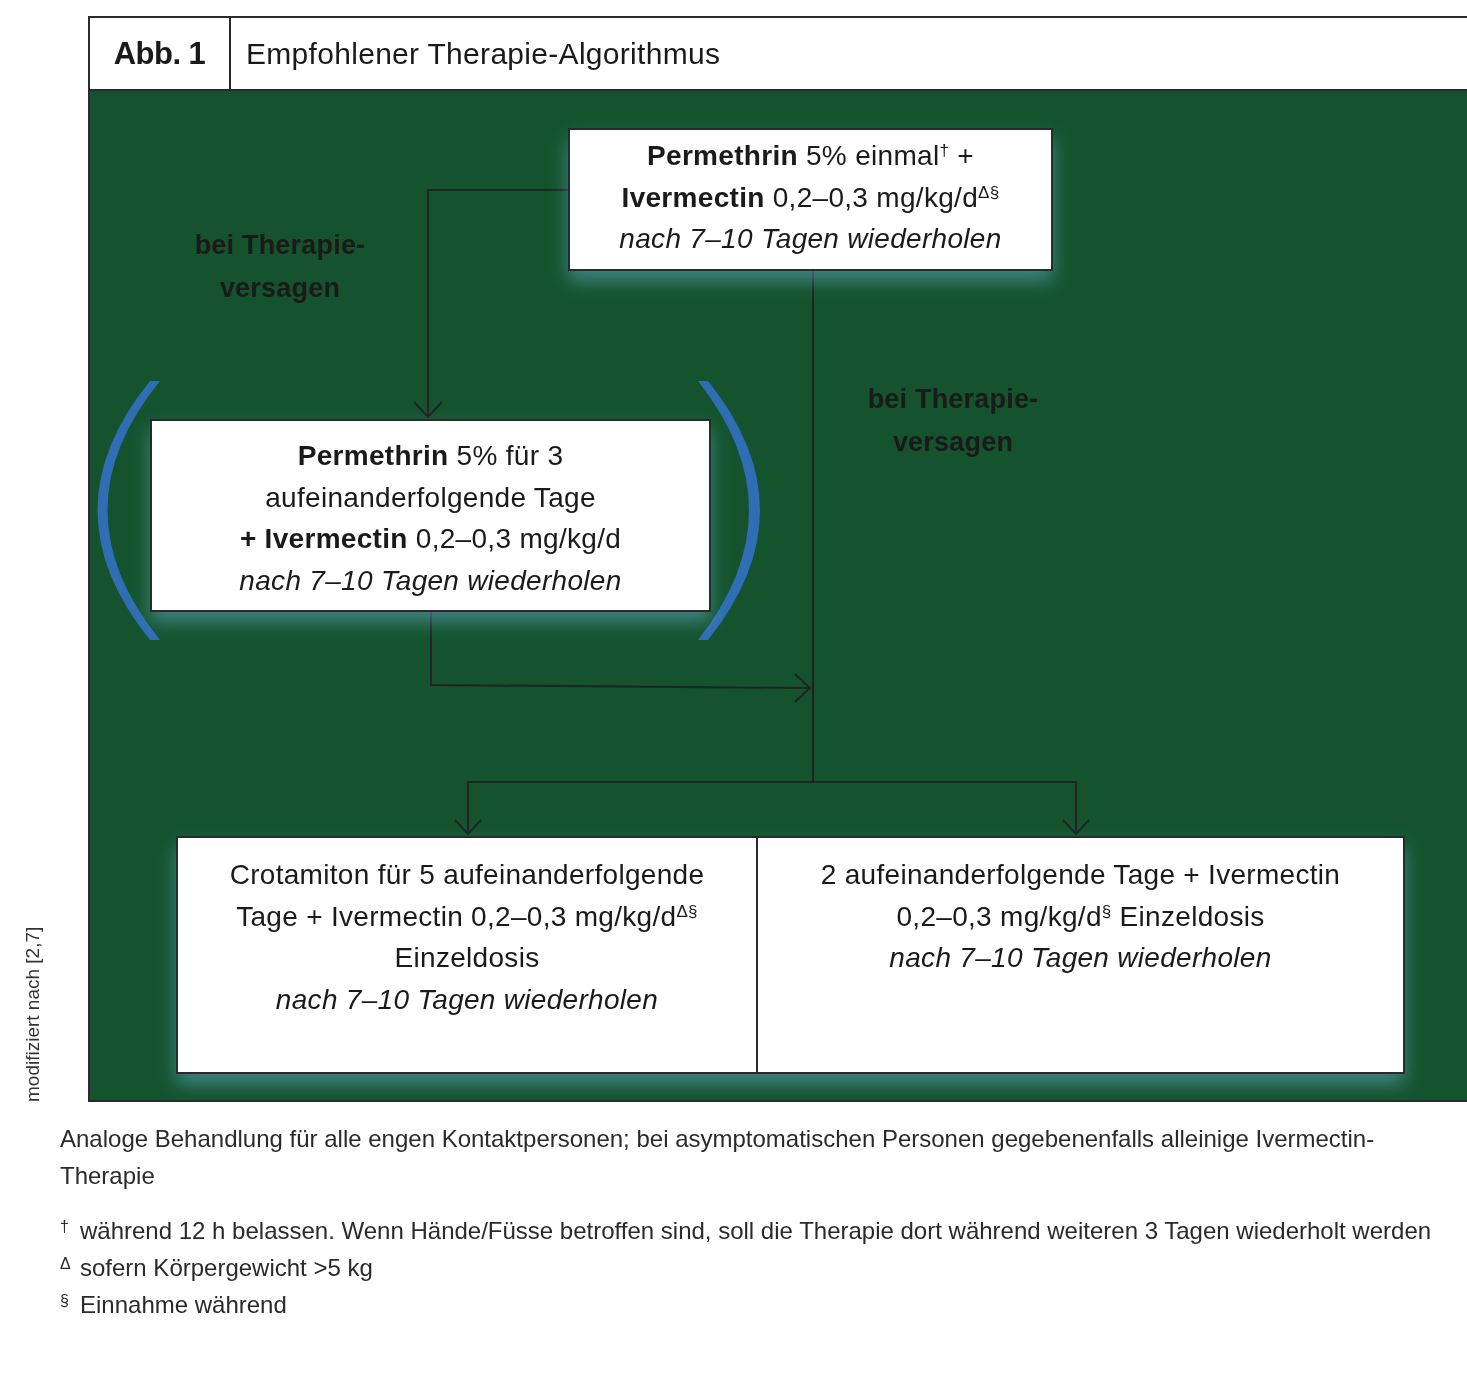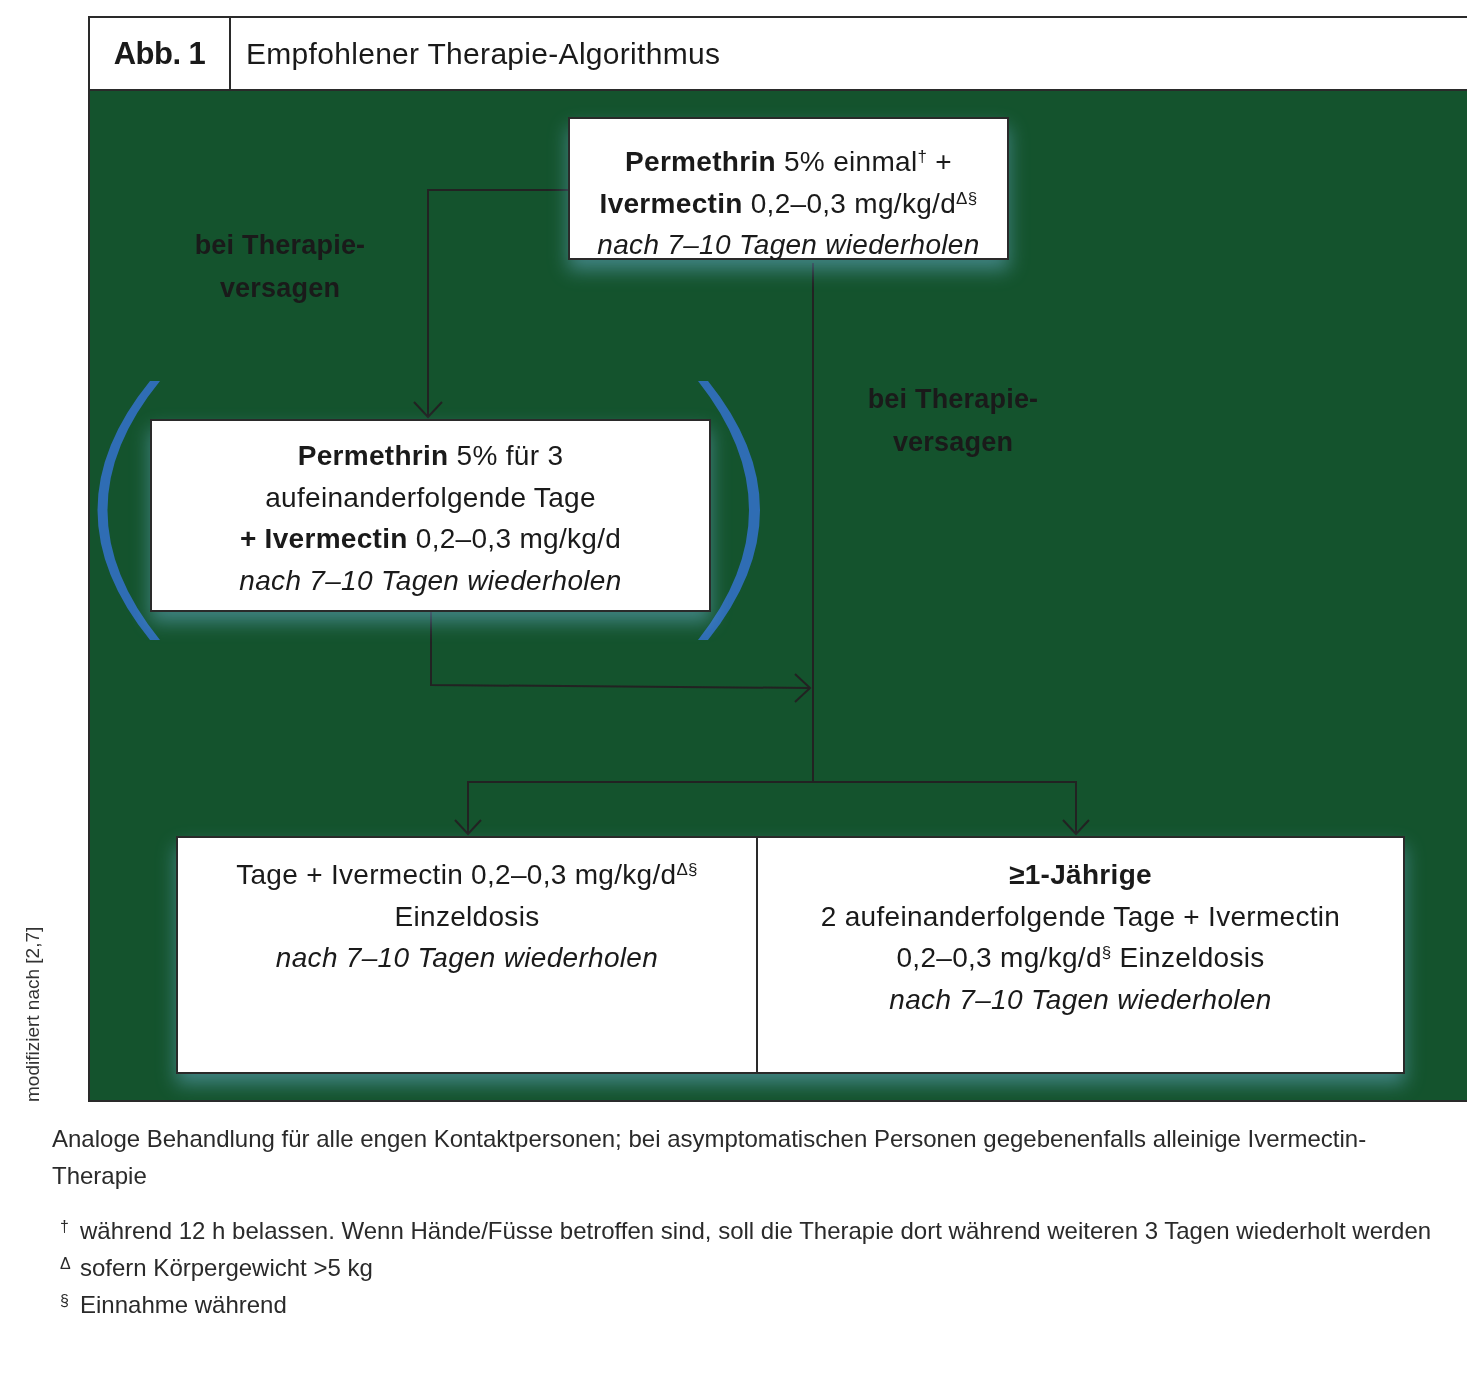--- a/index.html
+++ b/index.html
@@ -18,35 +18,35 @@
 
   .connectors { position: absolute; left: 0; top: 0; width: 1467px; height: 1390px; pointer-events: none; }
 
   .box { position: absolute; background: #fff; border: 2px solid #2a2a2a; box-sizing: border-box;
          text-align: center; font-size: 28px; line-height: 41.5px; letter-spacing: 0.3px;
          box-shadow: 0 10px 18px rgba(120,190,235,0.45); }
   .box b { font-weight: bold; }
   .box i { }
   .box sup { font-size: 17px; vertical-align: 9px; line-height: 0; }
 
-  .box-top { left: 568px; top: 117px; width: 441px; height: 143px; padding-top: 22px; }
+  .box-top { left: 568px; top: 128px; width: 485px; height: 143px; padding-top: 5px; }
   .box-mid { left: 150px; top: 419px; width: 561px; height: 193px; padding-top: 14px; }
   .box-bottom { left: 176px; top: 836px; width: 1229px; height: 238px; display: flex; padding: 0; }
   .box-bottom .col { flex: 1; padding-top: 16px; }
   .box-bottom .col-left { width: 580px; flex: none; border-right: 2px solid #2a2a2a; box-sizing: border-box; }
 
   .fail-label { position: absolute; font-weight: bold; font-size: 27px; line-height: 43px; text-align: center;
                 letter-spacing: 0.2px; }
   .fail-left { left: 170px; top: 224px; width: 220px; }
   .fail-right { left: 843px; top: 378px; width: 220px; }
 
   .side-note { position: absolute; left: 22px; top: 1102px; transform-origin: left top;
                transform: rotate(-90deg); font-size: 19px; color: #333; white-space: nowrap; }
 
-  .caption { position: absolute; left: 52px; top: 1120px; width: 1390px; font-size: 24px;
+  .caption { position: absolute; left: 60px; top: 1120px; width: 1390px; font-size: 24px;
              line-height: 37px; color: #2a2a2a; }
   .footnotes { position: absolute; left: 60px; top: 1212px; width: 1390px; font-size: 24px;
                line-height: 37px; color: #2a2a2a; }
   .fn { display: flex; }
   .fn-mark { width: 20px; flex: none; font-size: 16px; vertical-align: top; line-height: 30px; }
   .fn-text { flex: 1; }
 </style>
 </head>
 <body>
 
@@ -85,26 +85,26 @@
 
 <div class="box box-mid">
   <div><b>Permethrin</b><span> 5% für 3</span></div>
   <div>aufeinanderfolgende Tage</div>
   <div><b>+ Ivermectin</b><span> 0,2–0,3 mg/kg/d</span></div>
   <div><i>nach 7–10 Tagen wiederholen</i></div>
 </div>
 
 <div class="box box-bottom">
   <div class="col col-left">
+    <div>Crotamiton für 5 aufeinanderfolgende</div>
     <div><span>Tage + Ivermectin 0,2–0,3 mg/kg/d</span><sup>Δ§</sup></div>
     <div>Einzeldosis</div>
     <div><i>nach 7–10 Tagen wiederholen</i></div>
   </div>
   <div class="col col-right">
-    <div><b>≥1-Jährige</b></div>
     <div>2 aufeinanderfolgende Tage + Ivermectin</div>
     <div><span>0,2–0,3 mg/kg/d</span><sup>§</sup><span> Einzeldosis</span></div>
     <div><i>nach 7–10 Tagen wiederholen</i></div>
   </div>
 </div>
 
 <div class="fail-label fail-left">
   <div>bei Therapie-</div>
   <div>versagen</div>
 </div>

